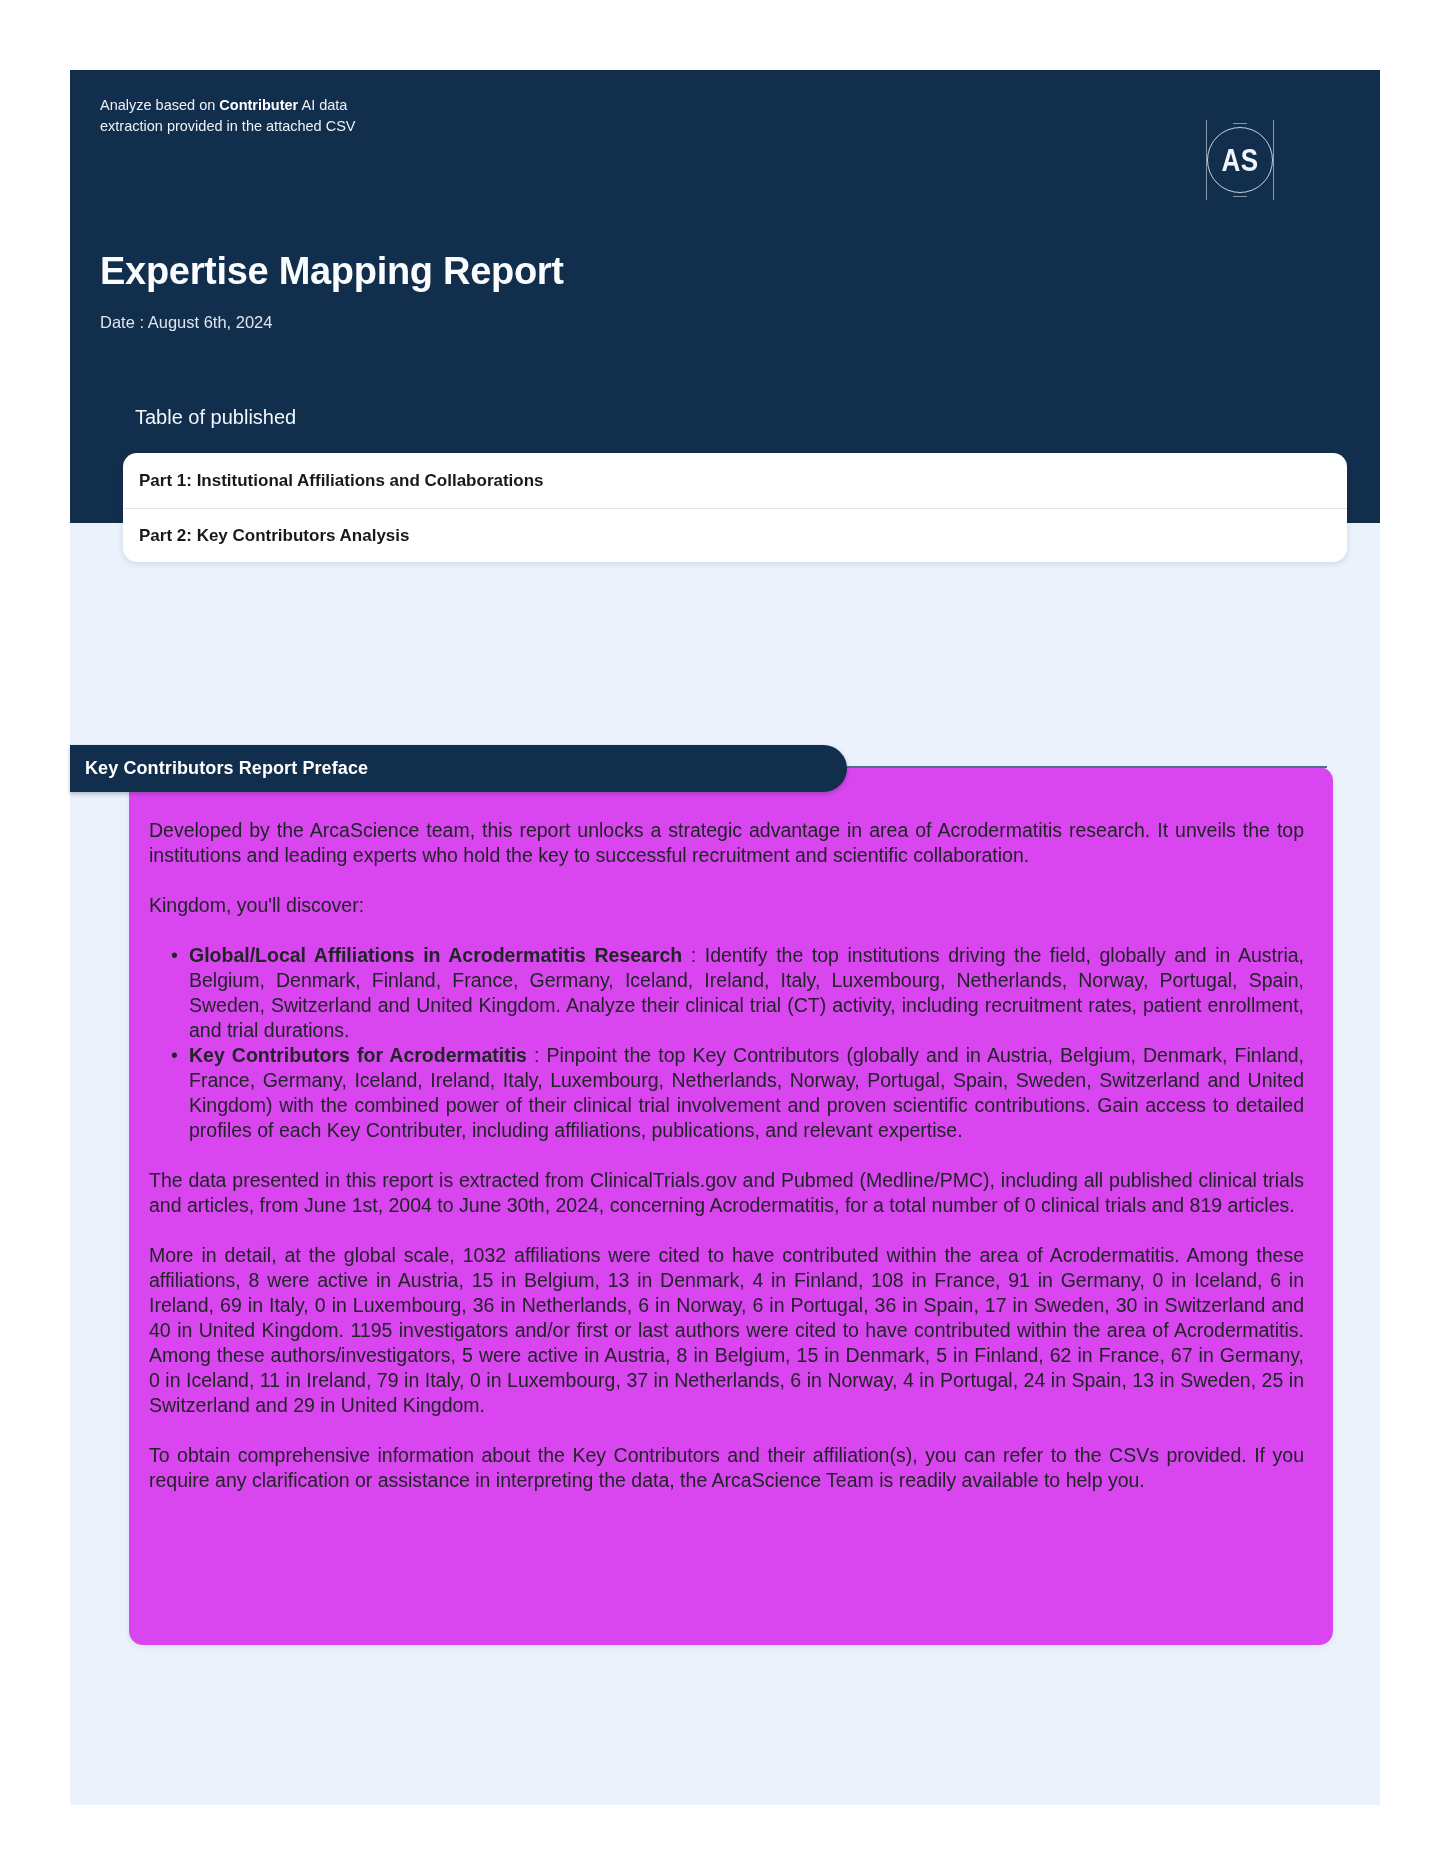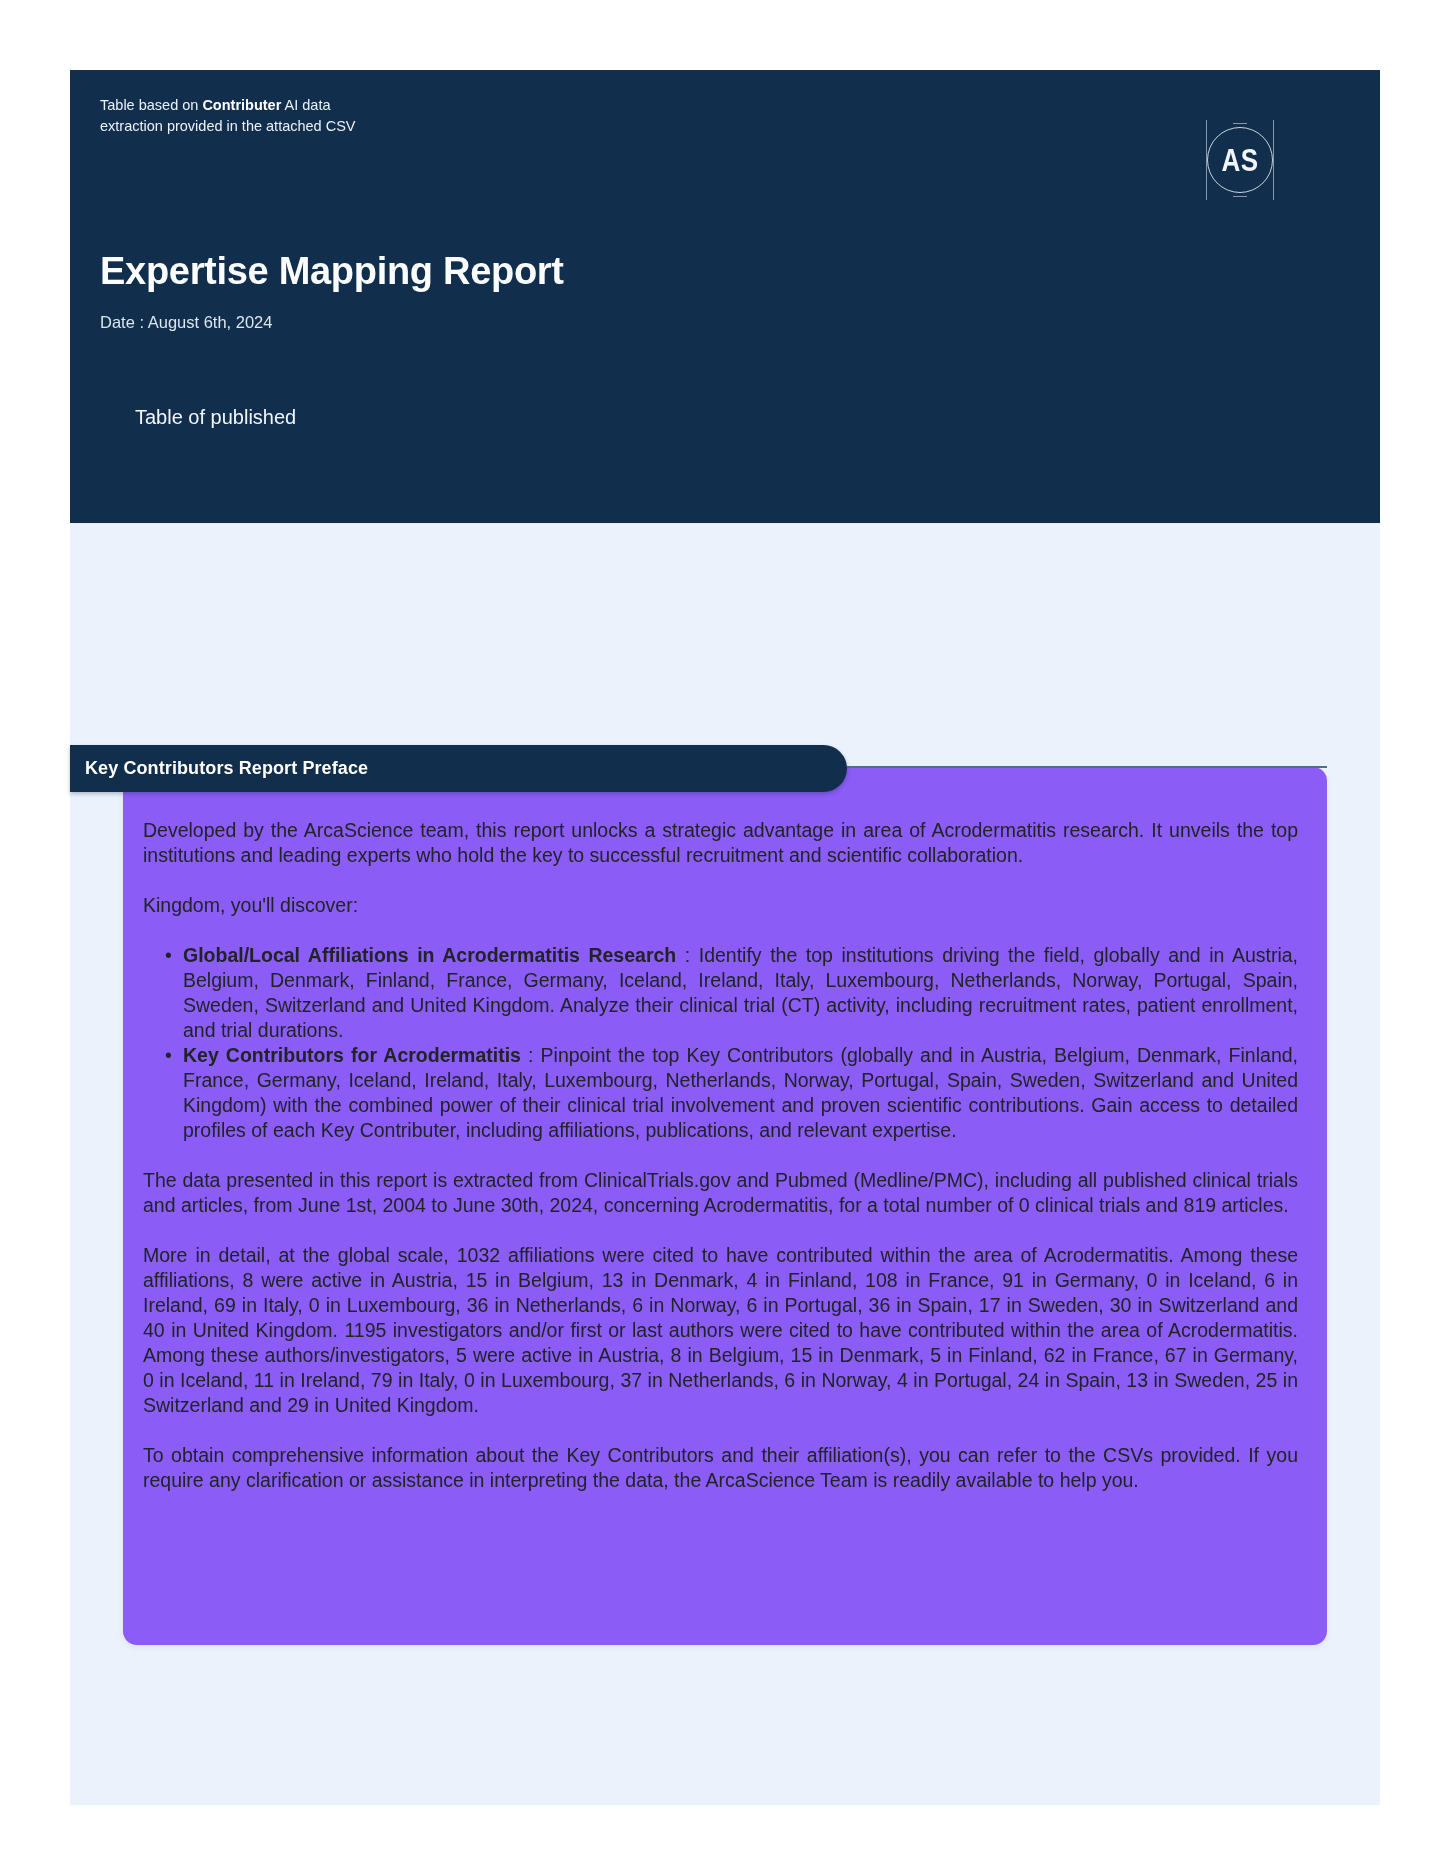--- a/index.html
+++ b/index.html
@@ -84,62 +84,70 @@
   .preface-banner .banner-title {
     color:#ffffff; font-weight:700; font-size:18px; letter-spacing:0.1px;
   }
   .preface-rule {
     position:absolute; left:847px; top:766px; width:480px; height:2px;
     background:#49708f; z-index:3;
   }
 
   
   .preface-card {
-    position:absolute; left:123px; top:767px; width:1204px; min-height:878px;
-    background:#8b5cf6; border-radius:14px;
+    position:absolute; left:129px; top:767px; width:1204px; min-height:878px;
+    background:#d946ef; border-radius:14px;
     box-shadow:0 2px 6px rgba(10,35,60,0.07);
     box-sizing:border-box; padding:51px 29px 40px 20px; z-index:1;
   }
   .body-text { font-size:19.5px; line-height:25px; color:#202427; text-align:justify; }
   .preface-card p { margin:0 0 25px 0; }
   .preface-card p:last-child { margin-bottom:16px; }
   ul.discover-list { margin:0 0 25px 0; padding:0 0 0 40px; list-style:none; }
   ul.discover-list li { position:relative; text-align:justify; }
   ul.discover-list li::before {
     content:"\2022"; position:absolute; left:-18px; top:0; color:#202427;
   }
   .lead-bold { font-weight:700; }
 </style>
 </head>
 <body>
 
 <div class="page">
 
   <div class="header">
     <div class="attribution">
-      <span>Table based on </span><span class="bold">Contributer</span><span> AI data extraction provided in the attached CSV</span>
+      <span>Analyze based on </span><span class="bold">Contributer</span><span> AI data extraction provided in the attached CSV</span>
     </div>
 
     <div class="logo">
       <span class="tick-v left"></span>
       <span class="tick-v right"></span>
       <span class="tick-h top"></span>
       <span class="tick-h bottom"></span>
       <div class="logo-circle">
         <span class="logo-as">AS</span>
       </div>
     </div>
 
     <div class="report-title">Expertise Mapping Report</div>
     <div class="report-date">Date : August 6th, 2024</div>
     <div class="toc-heading">Table of published</div>
   </div>
 
   <div class="content-panel"></div>
 
+  <div class="toc-card">
+    <div class="toc-row">
+      <span>Part 1: Institutional Affiliations and Collaborations</span>
+    </div>
+    <div class="toc-row">
+      <span>Part 2: Key Contributors Analysis</span>
+    </div>
+  </div>
 
   <div class="preface-banner">
     <span class="banner-title">Key Contributors Report Preface</span>
   </div>
   <div class="preface-rule"></div>
 
   <div class="preface-card body-text">
     <p>Developed by the ArcaScience team, this report unlocks a strategic advantage in area of Acrodermatitis research. It unveils the top institutions and leading experts who hold the key to successful recruitment and scientific collaboration.</p>
     <p>Kingdom, you'll discover:</p>
 

